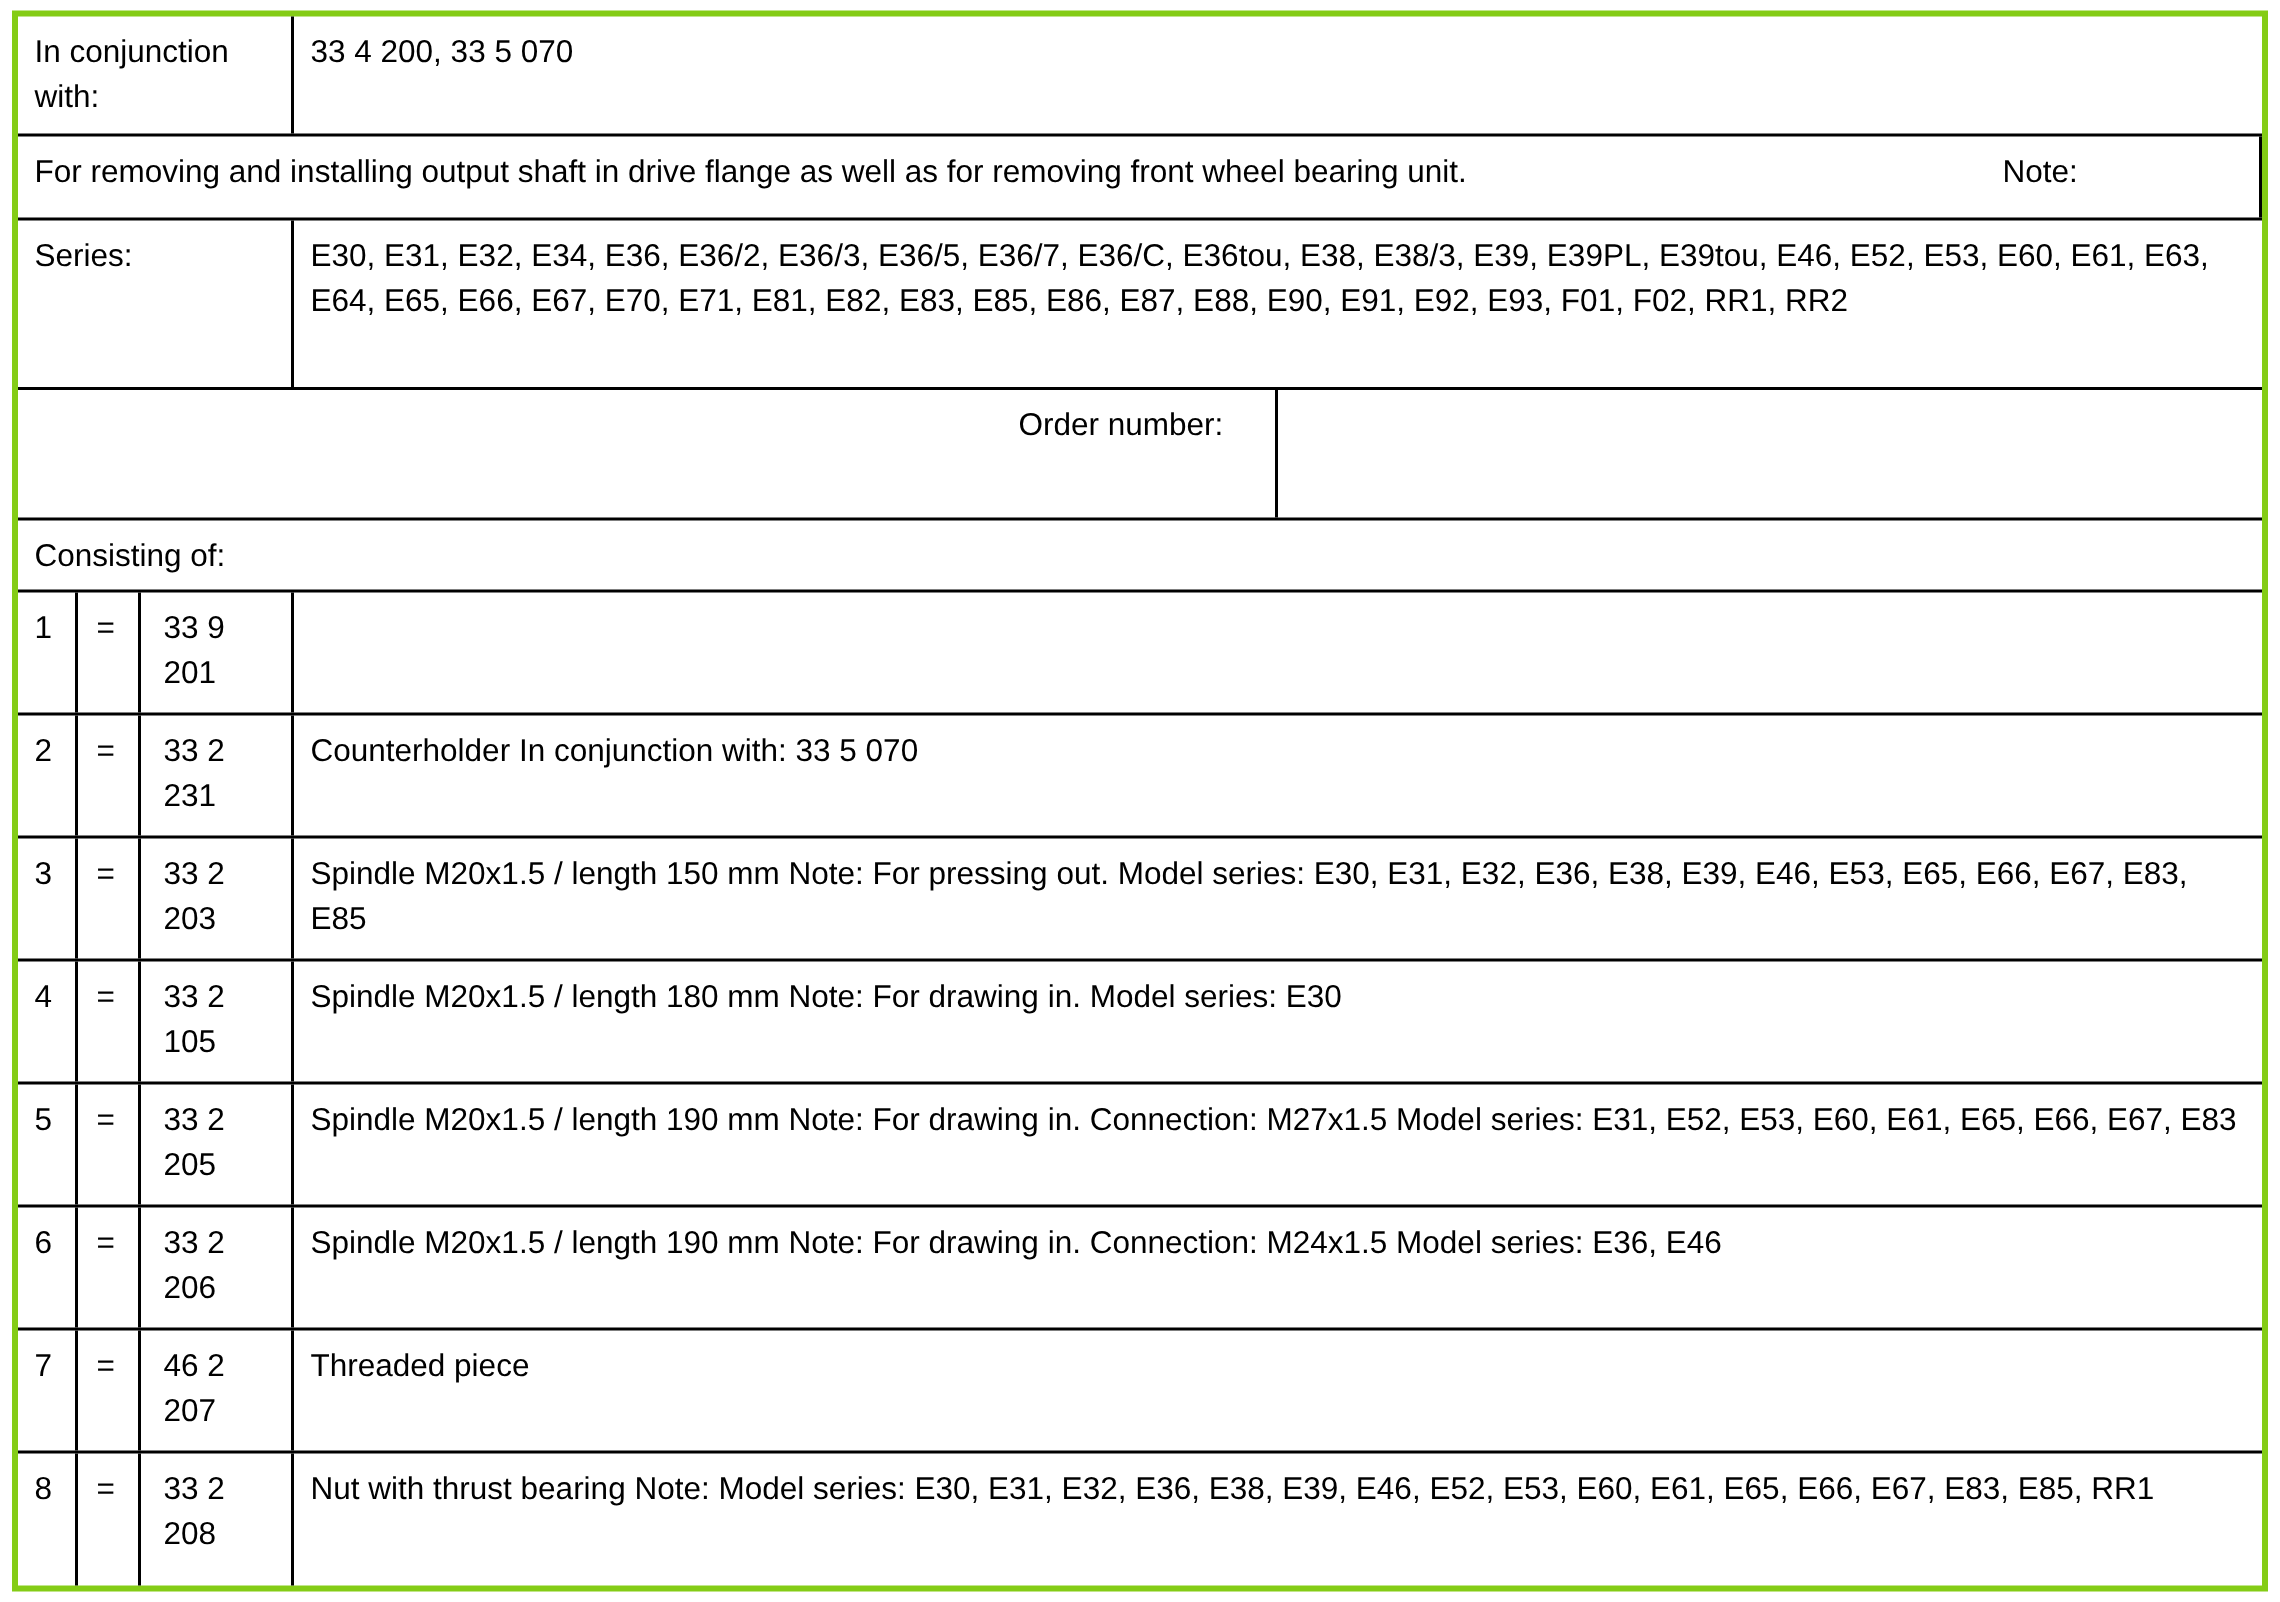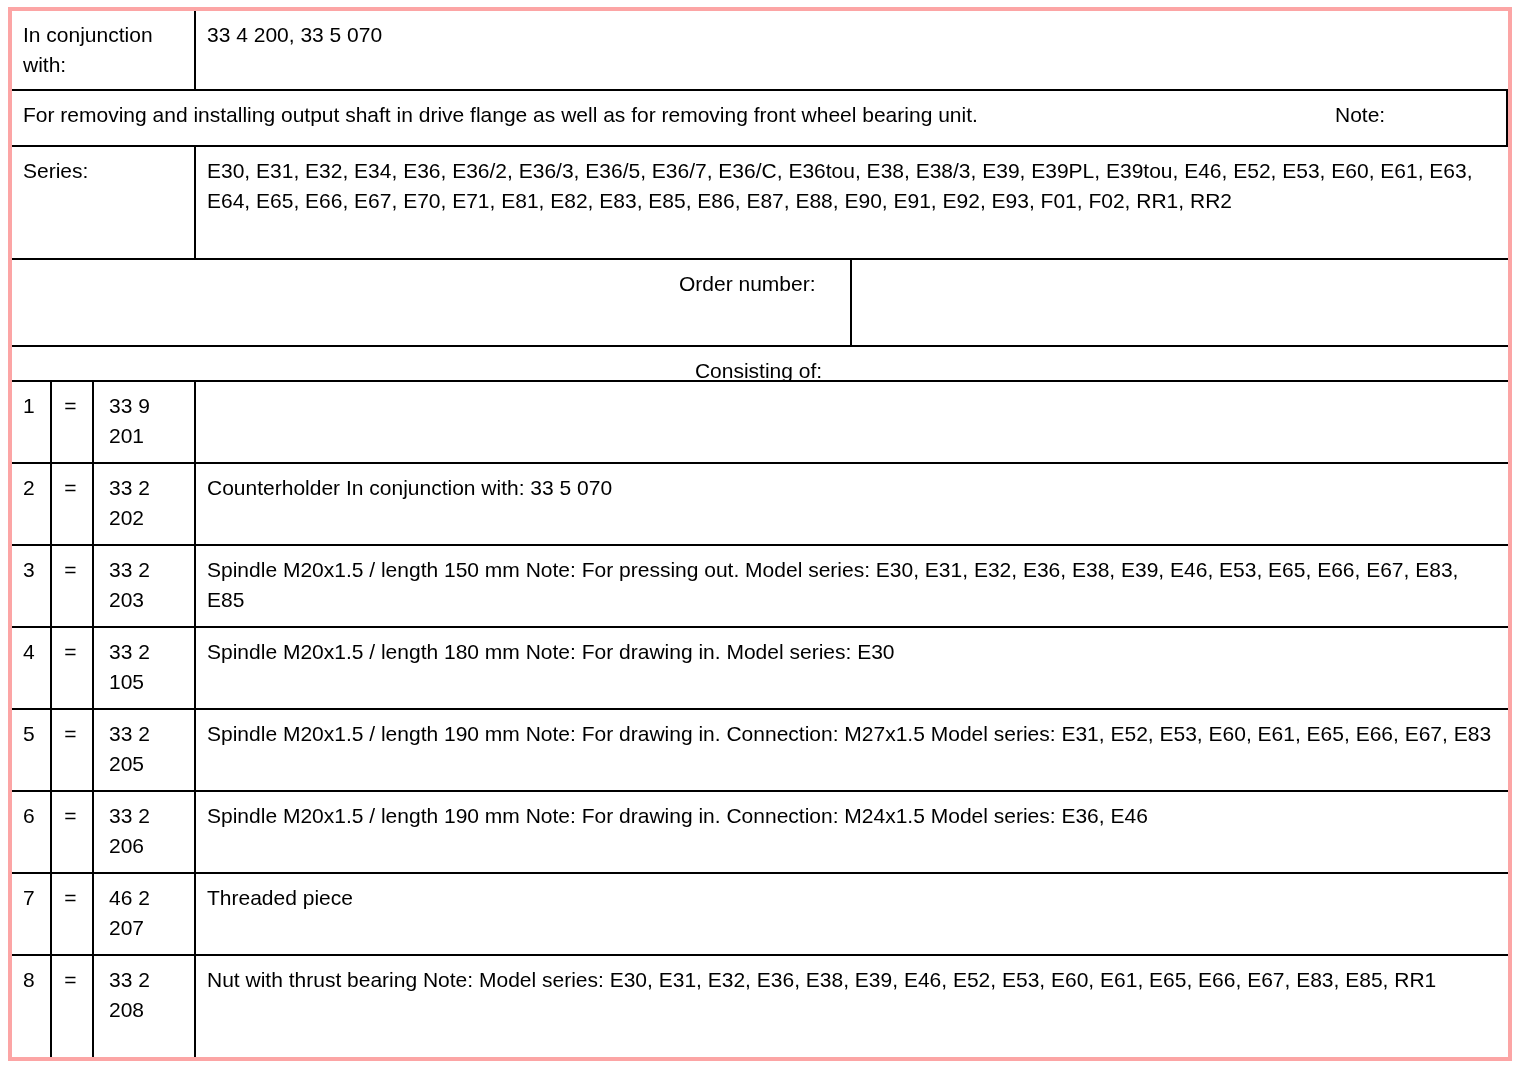--- a/index.html
+++ b/index.html
@@ -8,21 +8,21 @@
     height: 1068px;
     box-sizing: border-box;
     padding: 7px 8px;
     background: #ffffff;
     font-family: "Liberation Sans", sans-serif;
     font-size: 21px;
     line-height: 30px;
     color: #000000;
   }
   .doc {
-    border: 4px solid #fca5a5;
+    border: 4px solid #84cc16;
     box-sizing: border-box;
     height: 100%;
     display: flex;
     flex-direction: column;
     background: #ffffff;
   }
   .row {
     display: flex;
     border-bottom: 2px solid #000000;
     box-sizing: border-box;
@@ -38,21 +38,21 @@
   .value-col { flex: 1; }
   .section-cell { flex: 1; }
   .c-num  { width: 40px;  flex: none; border-right: 2px solid #000000; }
   .c-eq   { width: 42px;  flex: none; border-right: 2px solid #000000; text-align: center; }
   .c-part { width: 102px; flex: none; border-right: 2px solid #000000; padding-left: 15px; }
   .c-desc { flex: 1; }
   .h-conj    { height: 80px; }
   .h-note    { height: 56px; }
   .h-series  { height: 113px; }
   .h-order   { height: 87px; justify-content: center; }
-  .h-section { height: 35px; text-align: center; }
+  .h-section { height: 48px; }
   .h-item    { height: 82px; }
 </style>
 </head>
 <body>
 
 <div class="page">
   <div class="doc">
 
     <div class="row h-conj">
       <div class="cell label-col">In conjunction with:</div>
@@ -79,21 +79,21 @@
 
     <div class="row h-item">
       <div class="cell c-num">1</div>
       <div class="cell c-eq">=</div>
       <div class="cell c-part">33 9 201</div>
     </div>
 
     <div class="row h-item">
       <div class="cell c-num">2</div>
       <div class="cell c-eq">=</div>
-      <div class="cell c-part">33 2 202</div>
+      <div class="cell c-part">33 2 231</div>
       <div class="cell c-desc">Counterholder In conjunction with: 33 5 070</div>
     </div>
 
     <div class="row h-item">
       <div class="cell c-num">3</div>
       <div class="cell c-eq">=</div>
       <div class="cell c-part">33 2 203</div>
       <div class="cell c-desc">Spindle M20x1.5 / length 150 mm Note: For pressing out. Model series: E30, E31, E32, E36, E38, E39, E46, E53, E65, E66, E67, E83, E85</div>
     </div>
 

